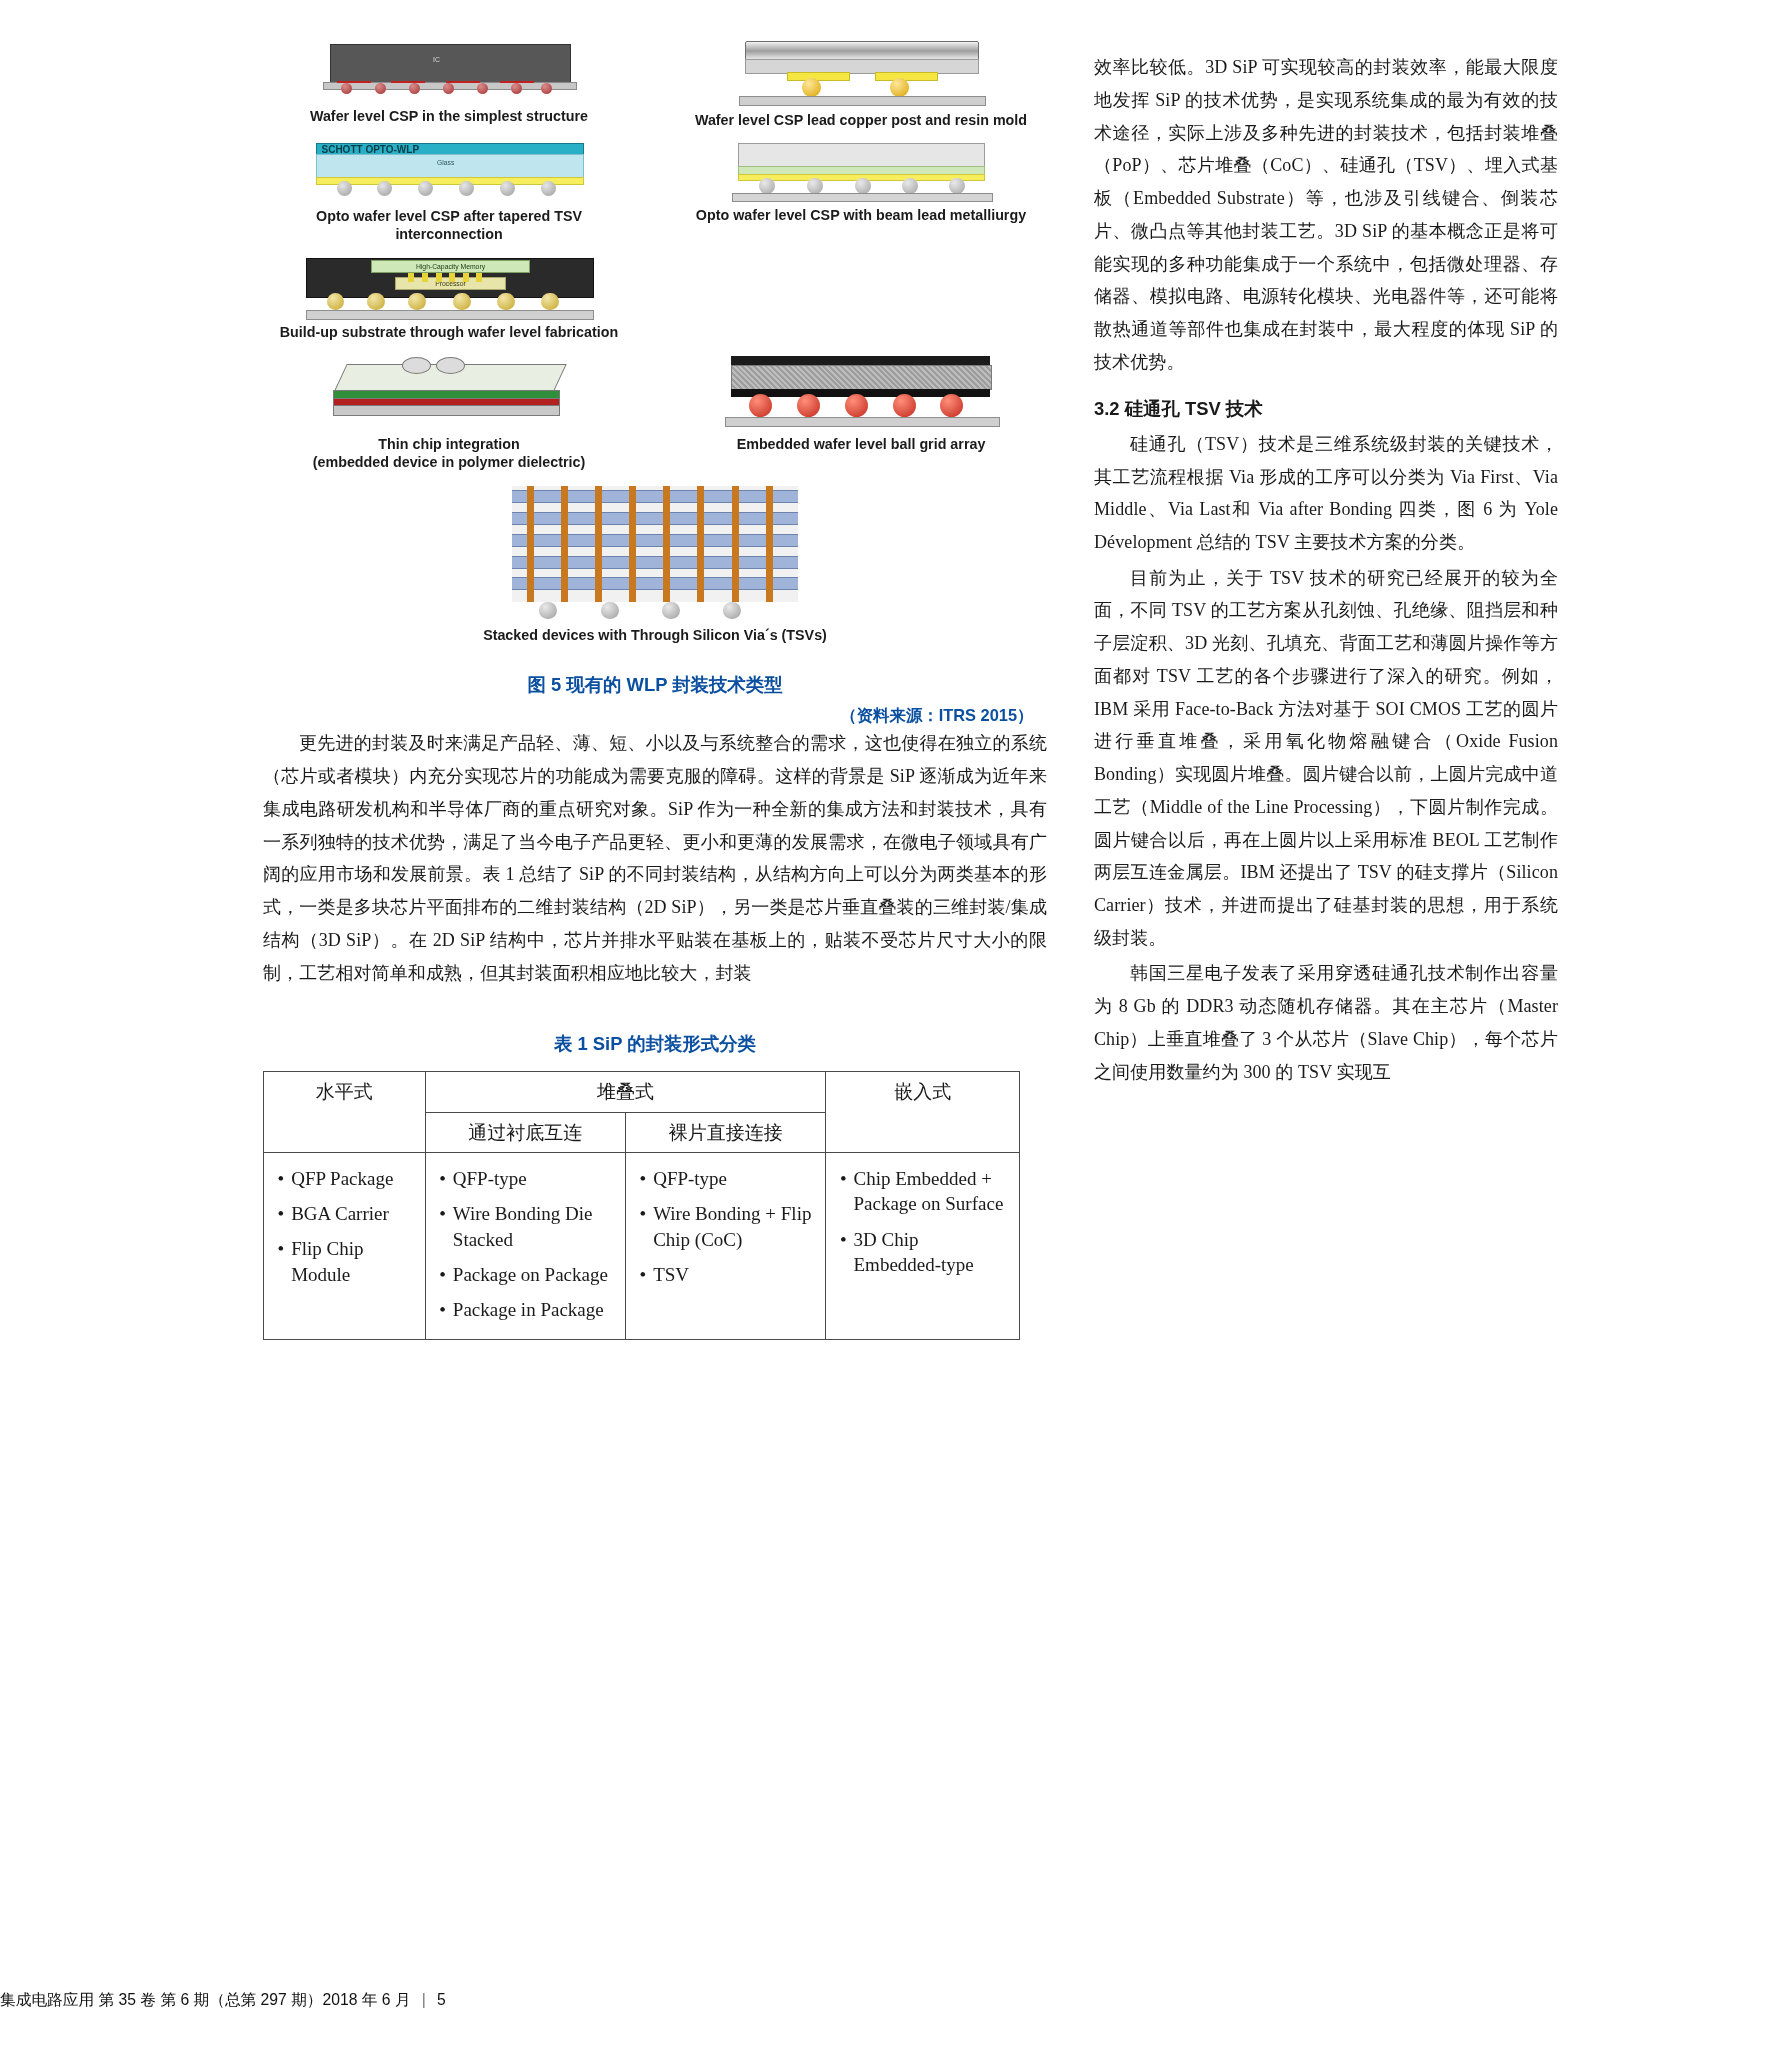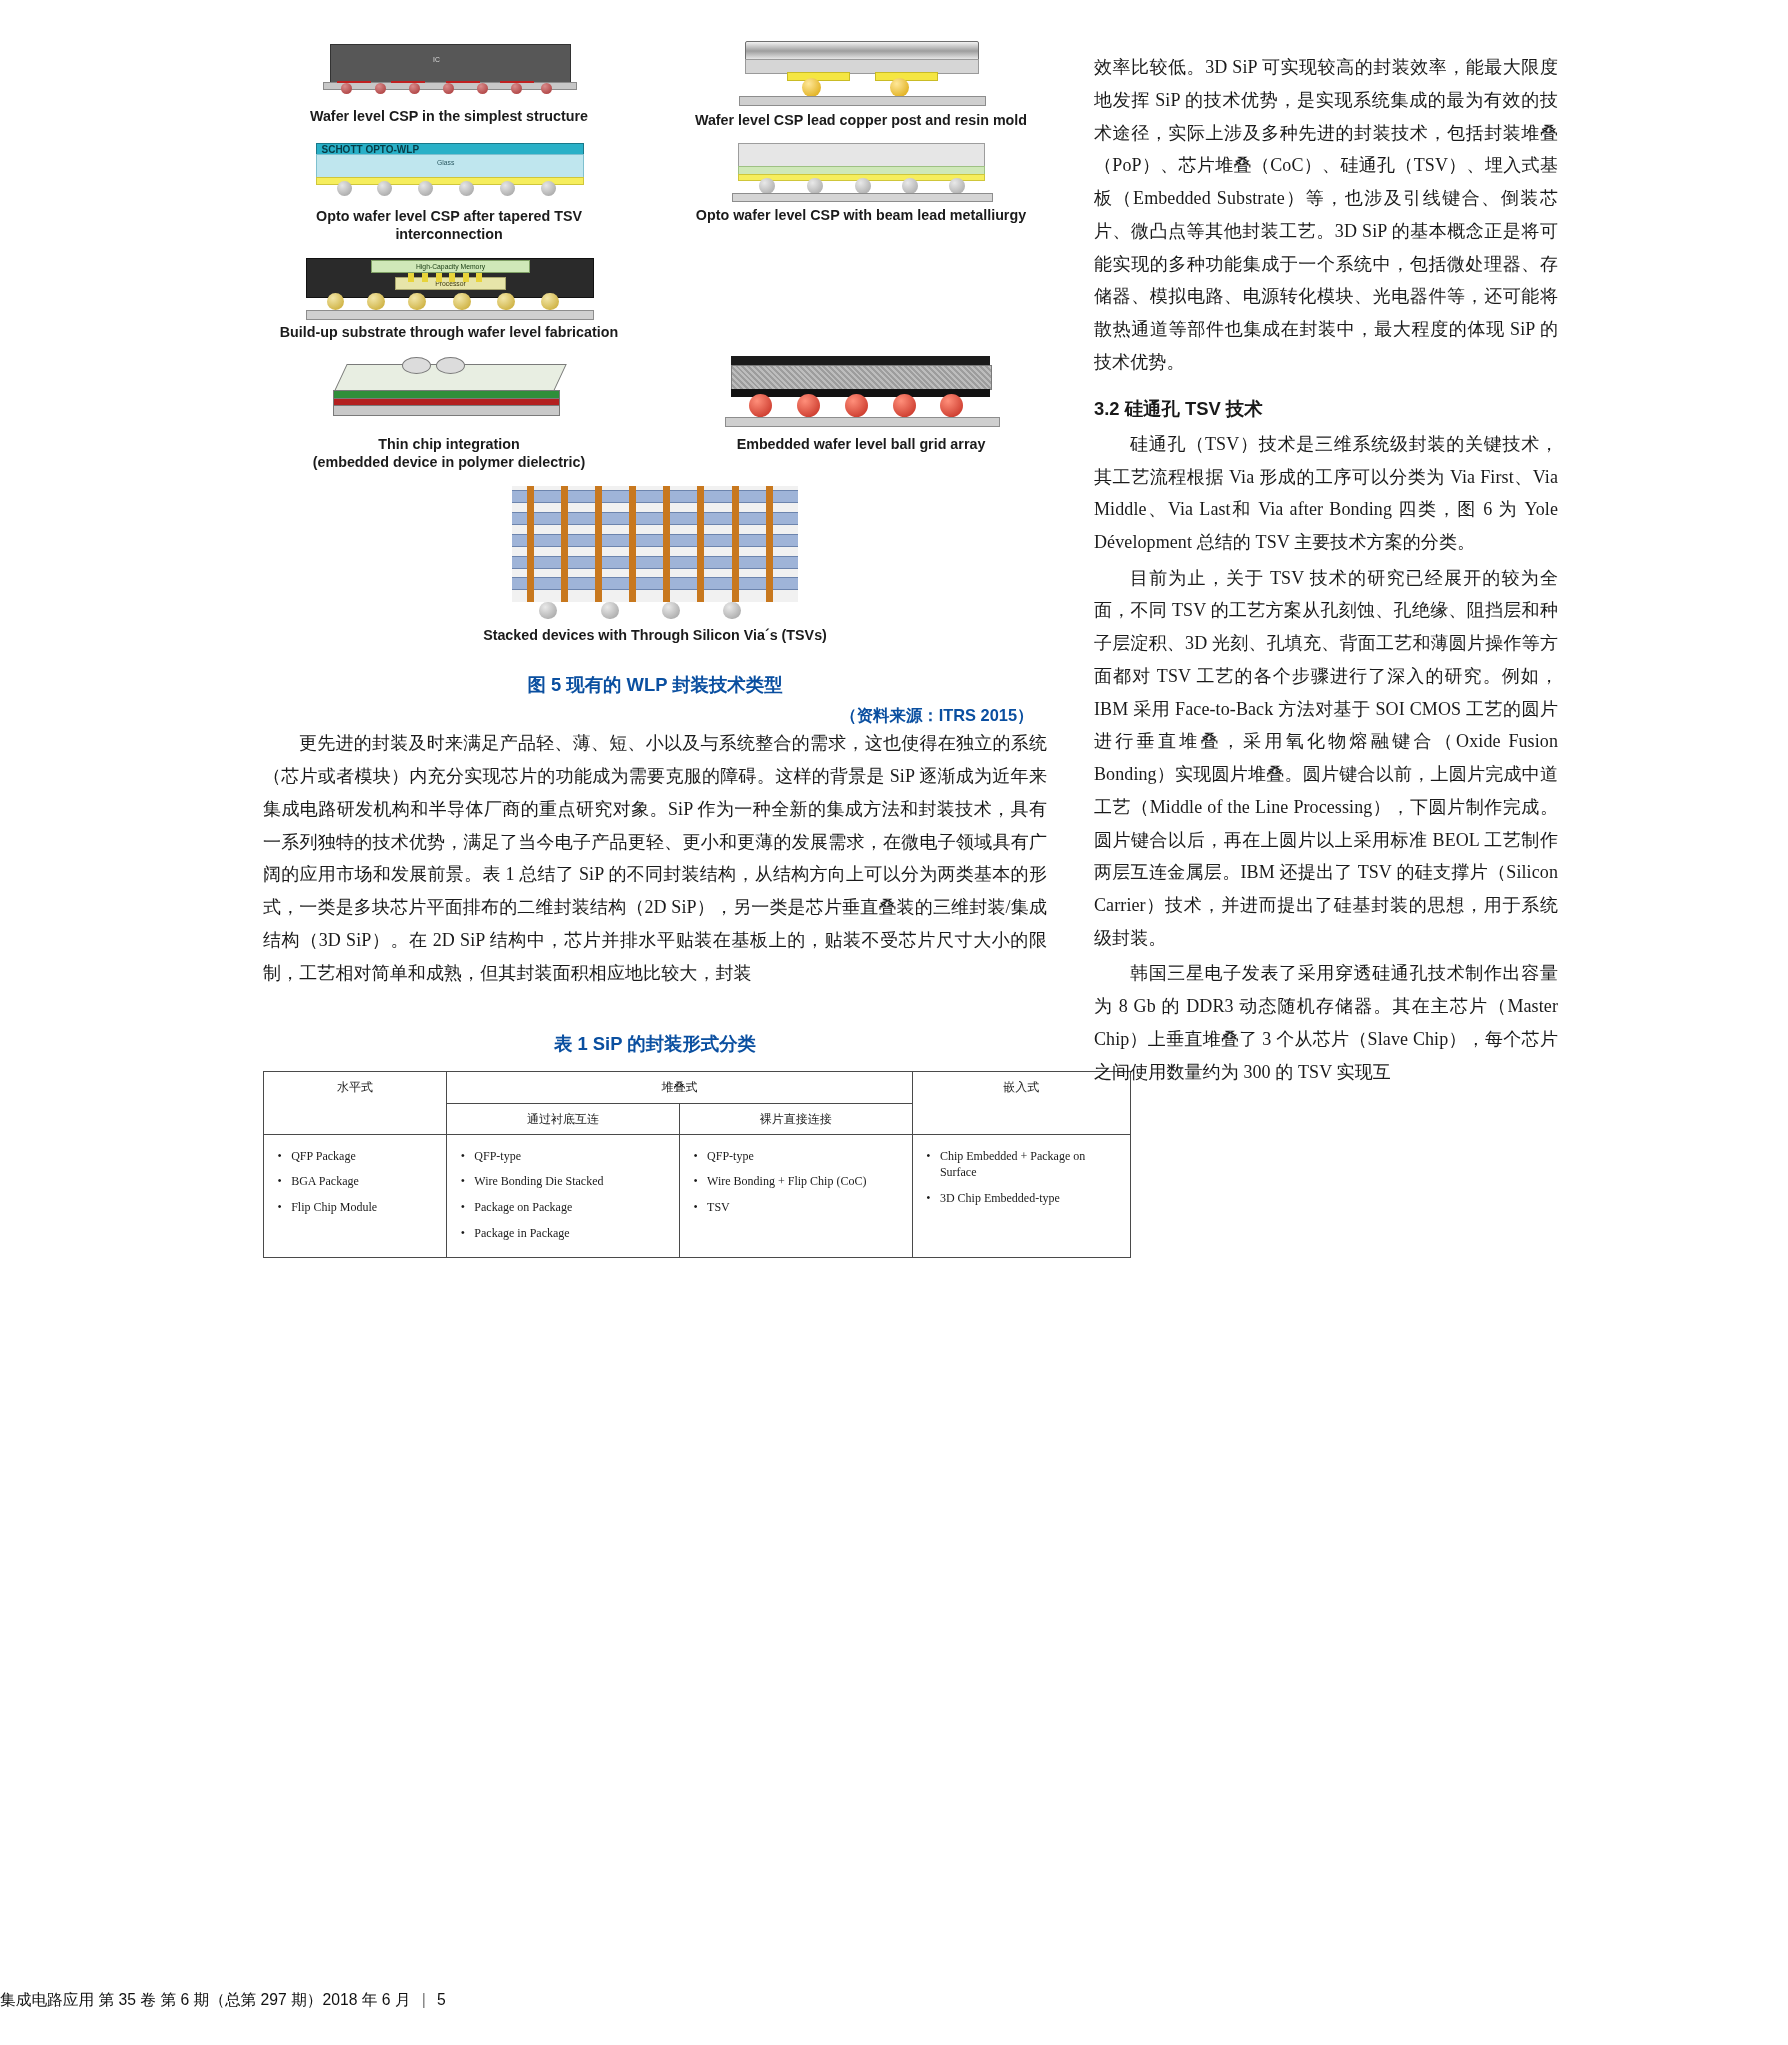--- a/index.html
+++ b/index.html
@@ -131,23 +131,23 @@
   }
   p.indent{text-indent:2em;}
   .sec-head{
     font-family:"Liberation Sans", sans-serif;
     font-size:18.4px;font-weight:bold;
     margin:17.7px 0 6.8px 0;
   }
   
   table.sip{
     border-collapse:collapse;
-    width:868px;
+    width:757px;
     margin-top:2.7px;
-    font-size:12px;
+    font-size:19px;
   }
   table.sip th, table.sip td{
     border:0.7px solid #4a4a4a;
     vertical-align:top;
     padding:6.8px 9.5px;
   }
   table.sip th{
     text-align:center;font-weight:normal;
     font-family:"Liberation Serif", serif;
   }
@@ -352,21 +352,21 @@
         <tr>
           <th class="col-w2">通过衬底互连</th>
           <th class="col-w3">裸片直接连接</th>
         </tr>
       </thead>
       <tbody>
         <tr>
           <td>
             <ul>
               <li>QFP Package</li>
-              <li>BGA Package</li>
+              <li>BGA Carrier</li>
               <li>Flip Chip Module</li>
             </ul>
           </td>
           <td>
             <ul>
               <li>QFP-type</li>
               <li>Wire Bonding Die Stacked</li>
               <li>Package on Package</li>
               <li>Package in Package</li>
             </ul>

